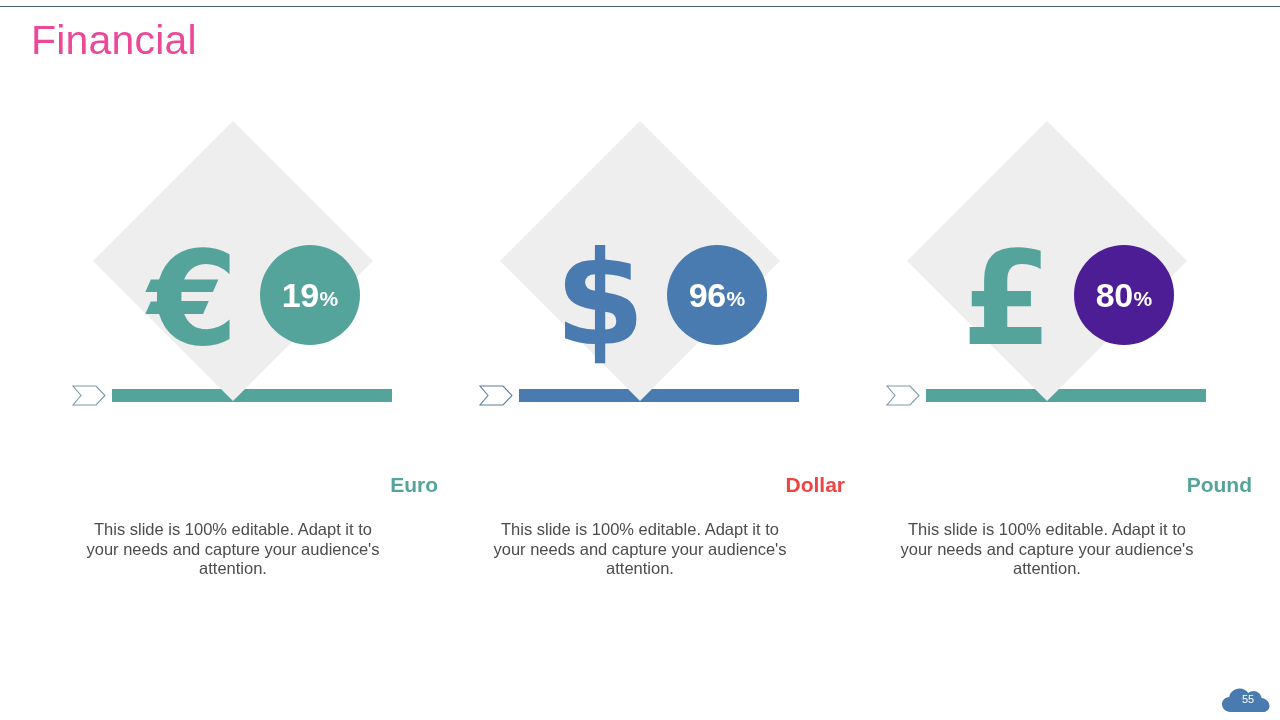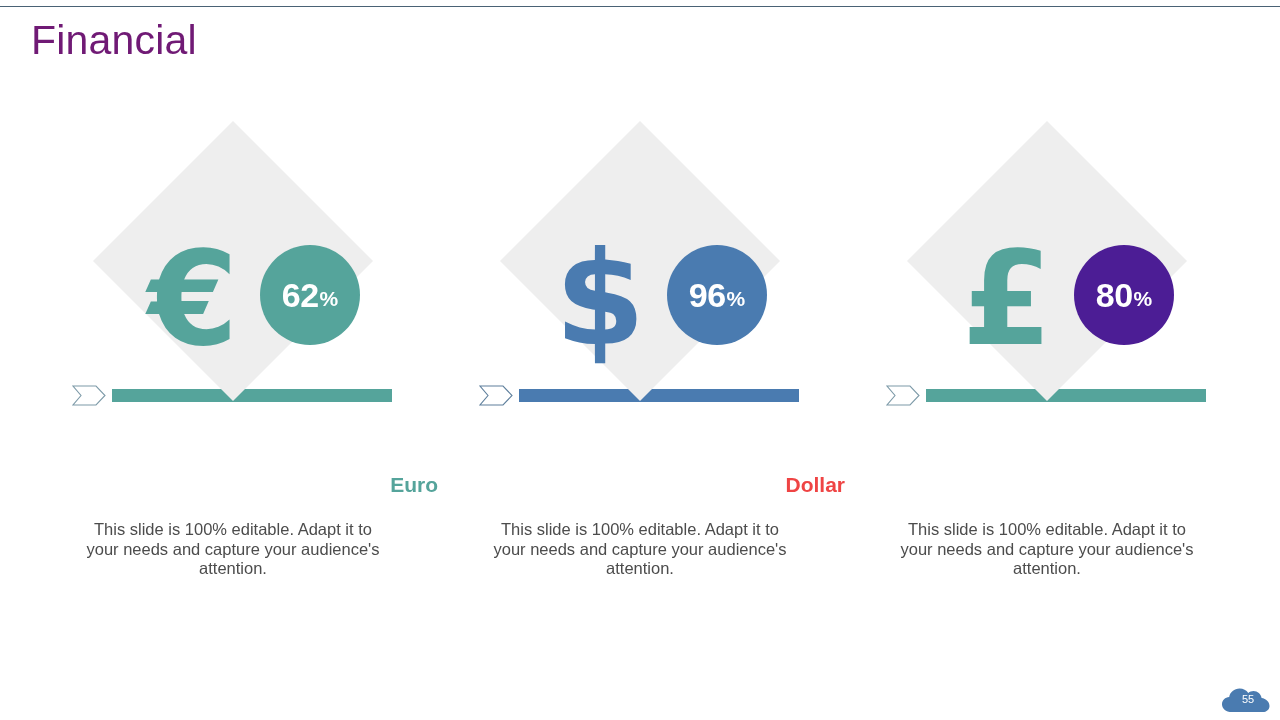--- a/index.html
+++ b/index.html
@@ -31,21 +31,21 @@
   }
 
   
   #page-title {
     position: absolute;
     left: 31px;
     top: 15px;
     font-size: 41px;
     font-weight: 300;
     letter-spacing: 0.2px;
-    color: #701a75;
+    color: #ec4899;
     line-height: 50px;
     white-space: nowrap;
   }
 
   
   .col {
     position: absolute;
     top: 150px;
     width: 410px;
     height: 440px;
@@ -207,21 +207,21 @@
         </svg>
       </div>
       <div class="bar-track" style="background:#55a49b;"></div>
     </div>
 
     <div class="diamond"></div>
 
     <div class="glyph" style="color:#55a49b;">€</div>
 
     <div class="bubble" style="background:#55a49b;">
-      <span class="bubble-num">62</span>
+      <span class="bubble-num">19</span>
       <span class="bubble-pct">%</span>
     </div>
 
     <div class="caption-head" style="color:#55a49b;">Euro</div>
 
     <div class="caption-body">This slide is 100% editable. Adapt it to your needs and capture your audience's attention.</div>
   </div>
 
   <div class="col" id="col-dollar">
 
@@ -261,20 +261,21 @@
 
     <div class="diamond"></div>
 
     <div class="glyph" style="color:#55a49b;">£</div>
 
     <div class="bubble" style="background:#4c1d95;">
       <span class="bubble-num">80</span>
       <span class="bubble-pct">%</span>
     </div>
 
+    <div class="caption-head" style="color:#55a49b;">Pound</div>
 
     <div class="caption-body">This slide is 100% editable. Adapt it to your needs and capture your audience's attention.</div>
   </div>
 
   <div id="page-number">
     <svg class="cloud-svg" width="50" height="30" viewBox="0 0 50 30">
       <path d="M11 28
                C4.5 28 1 24.2 1 20.2
                C1 16.4 4.2 13.2 8.2 13.0
                C9.0 8.2 13.3 4.6 18.6 4.6

